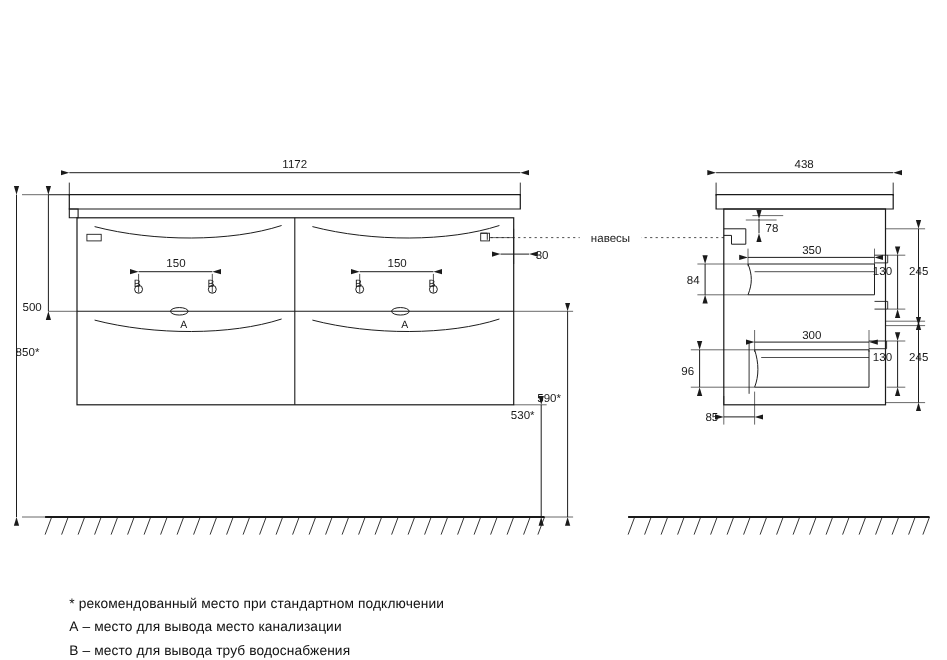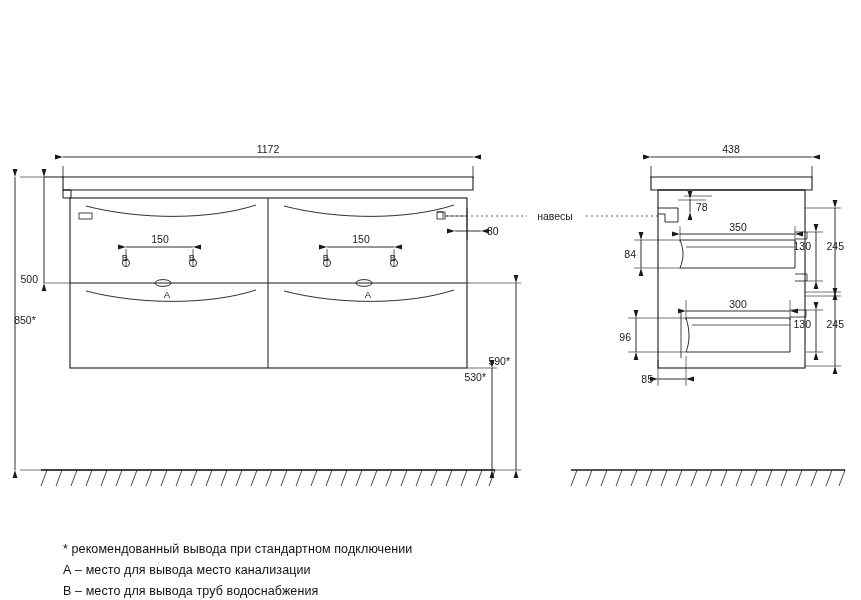--- a/index.html
+++ b/index.html
@@ -288,16 +288,16 @@
       <line x1="817" y1="470" x2="811" y2="486"></line>
           <line x1="832" y1="470" x2="826" y2="486"></line>
       <line x1="845" y1="470" x2="839" y2="486"></line>
     </g>
 
   </g>
 </svg>
 </div>
 
 <div class="legend">
-  <div>* рекомендованный вывода при стандартном подключении</div>
+  <div>* рекомендованный место при стандартном подключении</div>
   <div>А – место для вывода место канализации</div>
   <div>В – место для вывода труб водоснабжения</div>
 </div>
 
 </body></html>

